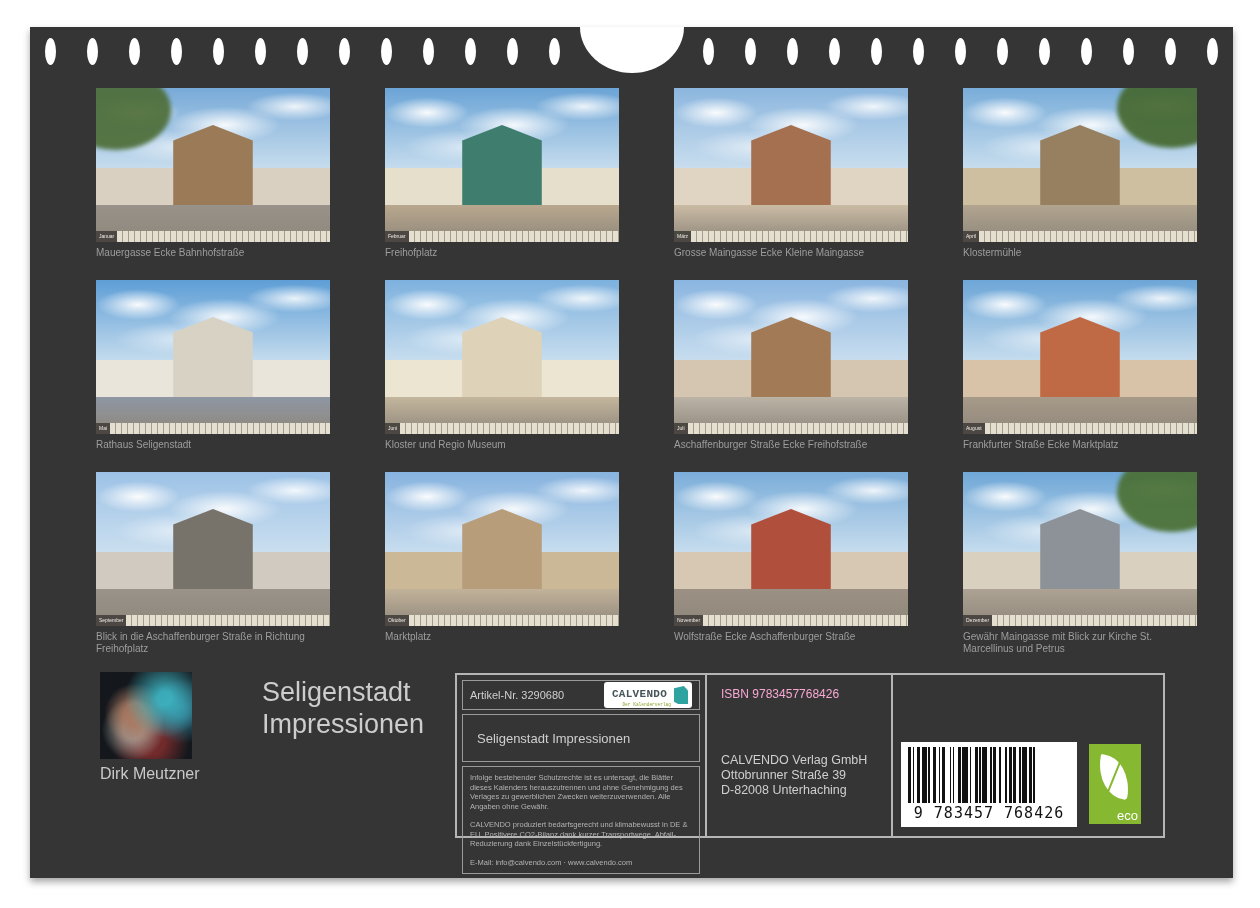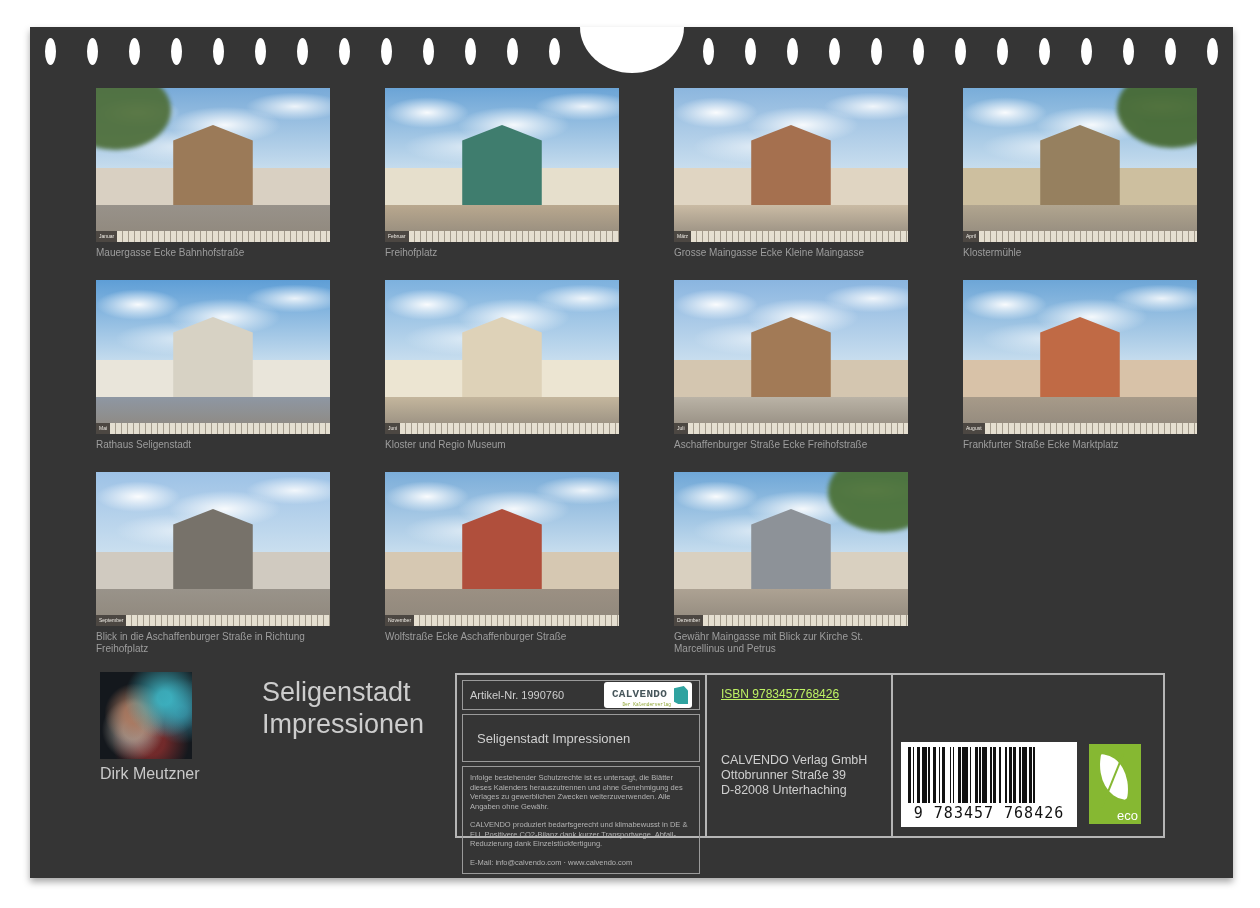--- a/index.html
+++ b/index.html
@@ -66,21 +66,21 @@
   .fine{font-size:7.5px;line-height:9.5px;color:#b3b3b3;margin:0 0 9px 0;}
   .fine.email{margin:auto 0 0 0;}
   
   .cv-logo{background:#ffffff;border-radius:3px;width:88px;height:26px;display:flex;align-items:center;
            padding:1px 4px;box-sizing:border-box;gap:3px;}
   .cv-txt{flex:1;text-align:center;font-family:Liberation Mono, monospace;}
   .cv-name{font-size:11px;font-weight:bold;color:#46555a;letter-spacing:.3px;line-height:11px;}
   .cv-tag{font-size:4.5px;color:#8ba32c;line-height:5px;text-align:right;}
   .cv-ico{width:14px;height:18px;background:#2fa3a0;clip-path:polygon(0 12%,70% 0,100% 25%,100% 100%,30% 100%,0 88%);}
   
-  .isbn{font-size:12px;color:#bef264;text-decoration:underline;}
+  .isbn{font-size:12px;color:#f9a8d4;}
   .addr{margin-top:52px;font-size:12.5px;line-height:15px;color:#cfcfcf;}
   
   .barcode{position:absolute;left:8px;bottom:9px;width:176px;height:85px;background:#ffffff;
            display:flex;flex-direction:column;box-sizing:border-box;padding:5px 7px 3px;}
   .bars{height:56px;display:flex;align-items:stretch;}
   .bar{background:#111;}
   .gap{background:transparent;}
   .bc-digits{font-size:15px;color:#111;letter-spacing:1px;text-align:center;line-height:20px;
              font-family:"DejaVu Sans Mono",monospace;}
   .eco{position:absolute;left:196px;bottom:12px;width:52px;height:80px;background:#86b832;overflow:hidden;}
@@ -259,20 +259,34 @@
       <div class="main-bldg" style="background: rgb(119, 114, 106);"></div>
       <div class="ground" style="background: linear-gradient(rgb(153, 147, 138), rgb(143, 135, 123));"></div>
       <div class="strip">
         <span class="mon">September</span>
         <span class="days"></span>
       </div>
     </div>
     <div class="caption">Blick in die Aschaffenburger Straße in Richtung Freihofplatz</div>
   </div>
 
+  <div class="thumb">
+    <div class="photo">
+      <div class="sky" style="background: linear-gradient(rgb(135, 179, 223) 0%, rgb(207, 226, 240) 58%);"></div>
+      <div class="clouds"></div>
+      <div class="far-bldg" style="background: rgb(203, 184, 150);"></div>
+      <div class="main-bldg" style="background: rgb(184, 157, 122);"></div>
+      <div class="ground" style="background: linear-gradient(rgb(194, 178, 154), rgb(143, 135, 123));"></div>
+      <div class="strip">
+        <span class="mon">Oktober</span>
+        <span class="days"></span>
+      </div>
+    </div>
+    <div class="caption">Marktplatz</div>
+  </div>
 
   <div class="thumb">
     <div class="photo">
       <div class="sky" style="background: linear-gradient(rgb(123, 173, 217) 0%, rgb(207, 226, 240) 58%);"></div>
       <div class="clouds"></div>
       <div class="far-bldg" style="background: rgb(214, 200, 178);"></div>
       <div class="main-bldg" style="background: rgb(176, 79, 60);"></div>
       <div class="ground" style="background: linear-gradient(rgb(155, 144, 131), rgb(143, 135, 123));"></div>
       <div class="strip">
         <span class="mon">November</span>
@@ -305,21 +319,21 @@
     </div>
 
     <div class="big-title">
       <div>Seligenstadt</div>
       <div>Impressionen</div>
     </div>
 
     <div class="info">
       <div class="cell left">
         <div class="subbox a">
-          <span class="artikel">Artikel-Nr. 1990760</span>
+          <span class="artikel">Artikel-Nr. 3290680</span>
           <span class="cv-logo">
             <span class="cv-txt">
               <span class="cv-name">CALVENDO</span>
               <span class="cv-tag" style="display:block">Der Kalenderverlag</span>
             </span>
             <span class="cv-ico"></span>
           </span>
         </div>
         <div class="subbox b">
           <span class="box-title">Seligenstadt Impressionen</span>

